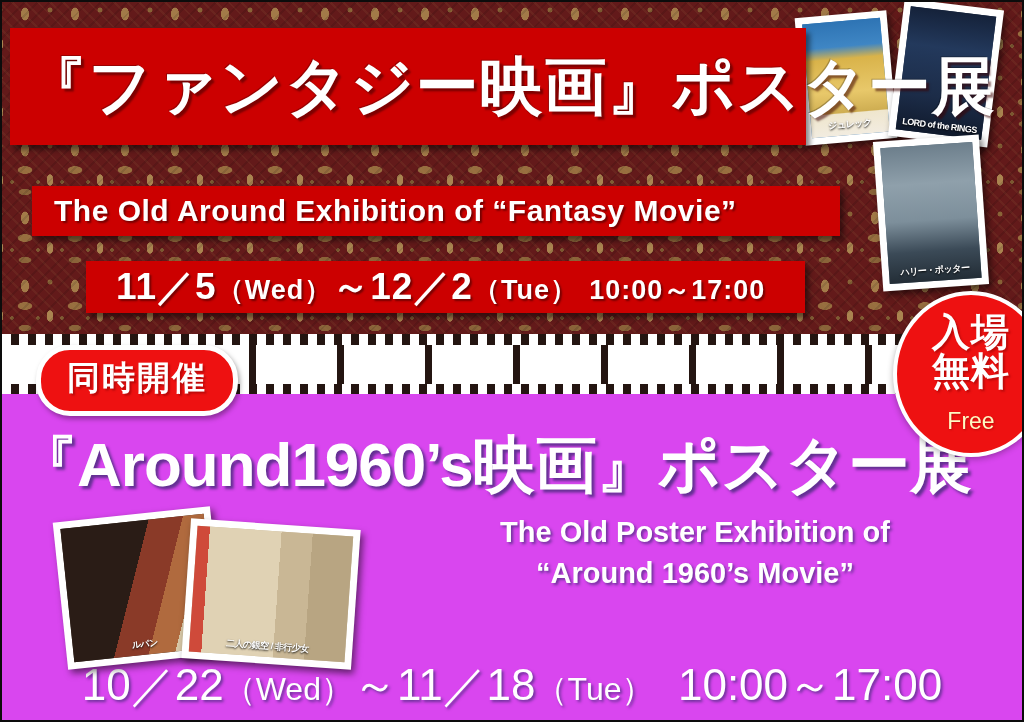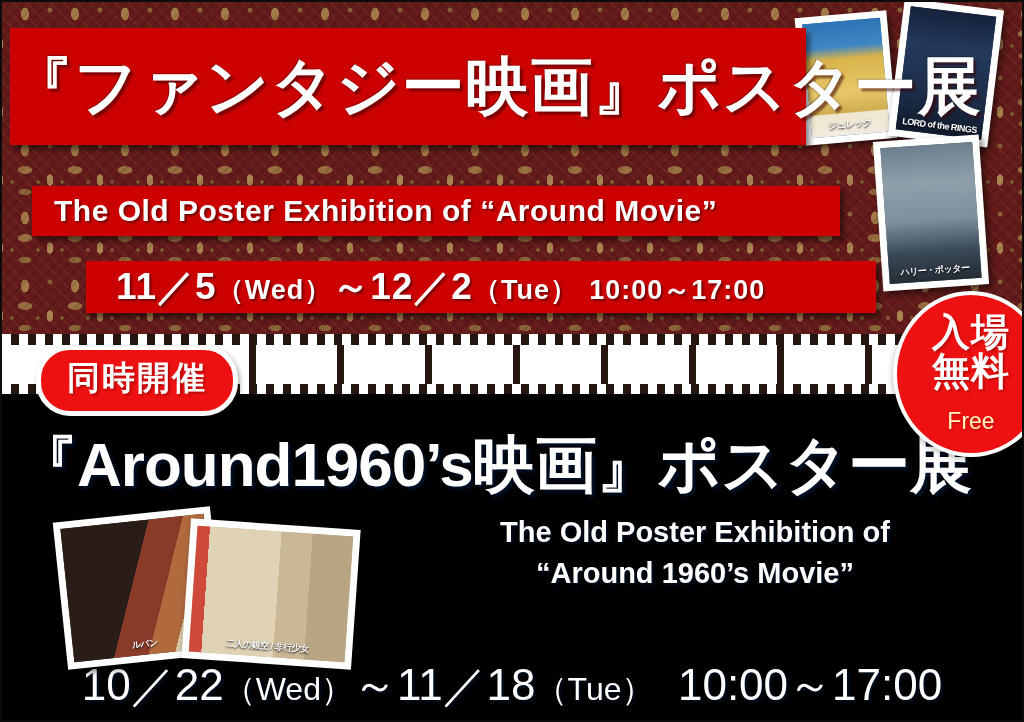--- a/index.html
+++ b/index.html
@@ -55,35 +55,36 @@
   
   .red-bar{
     position:absolute;
     background:#cc0000;
     box-shadow: 4px 5px 5px rgba(0,0,0,.45);
     display:flex; align-items:center;
     white-space:nowrap;
   }
   .bar-title{
     left:10px; top:28px; width:796px; height:117px;
+    padding-left:14px;
   }
   .bar-title .txt{
     font-size:63px; font-weight:700; color:#fff; letter-spacing:1px;
     text-shadow: 3px 3px 2px rgba(60,0,0,.55), -1px -1px 0 rgba(0,0,0,.25);
   }
   .bar-sub{
     left:32px; top:186px; width:808px; height:50px;
     padding-left:22px;
   }
   .bar-sub .txt{
     font-size:30px; font-weight:700; color:#fff; letter-spacing:.5px;
     text-shadow: 2px 2px 2px rgba(60,0,0,.6);
   }
   .bar-date{
-    left:86px; top:261px; width:790px; height:52px;
+    left:86px; top:261px; width:719px; height:52px;
     padding-left:30px;
   }
   .bar-date .txt{
     font-size:37px; font-weight:700; color:#fff; letter-spacing:1px;
     text-shadow: 2px 2px 2px rgba(60,0,0,.6);
   }
   .bar-date .small{ font-size:27px; }
   .bar-date .paren{ font-size:27px; }
 
   
@@ -189,21 +190,21 @@
     text-shadow:2px 2px 2px rgba(120,0,0,.4);
   }
   .badge-free .l3{
     font-size:23px; font-weight:400; color:#fef9c3; margin-top:17px;
     text-shadow:1px 1px 2px rgba(120,0,0,.4);
   }
 
   
   .blue-section{
     position:absolute; left:0; top:394px; width:1024px; height:328px;
-    background:#000000;
+    background:#d946ef;
     overflow:hidden;
   }
   .blue-title{
     position:absolute; left:16px; top:29px;
     font-size:62px; font-weight:700; color:#fff; white-space:nowrap;
     letter-spacing:-1px;
     text-shadow: 3px 3px 3px rgba(0,30,70,.55);
   }
   .blue-title .jp{ letter-spacing:0px; }
 
@@ -268,21 +269,21 @@
     <div class="img">
       <div class="cap">ハリー・ポッター</div>
     </div>
   </div>
 
   <div class="red-bar bar-title">
     <span class="txt">『ファンタジー映画』ポスター展</span>
   </div>
 
   <div class="red-bar bar-sub">
-    <span class="txt">The Old Poster Exhibition  of “Around Movie”</span>
+    <span class="txt">The Old Around Exhibition  of “Fantasy Movie”</span>
   </div>
 
   <div class="red-bar bar-date">
     <span class="txt"><span>11／5</span><span class="paren">（Wed）</span><span>～</span><span>12／2</span><span class="paren">（Tue）</span><span class="sp">&nbsp;</span><span class="small">10:00～17:00</span></span>
   </div>
 
   <div class="filmstrip">
     <div class="perf top"></div>
     <div class="frames"></div>
     <div class="perf bot"></div>

